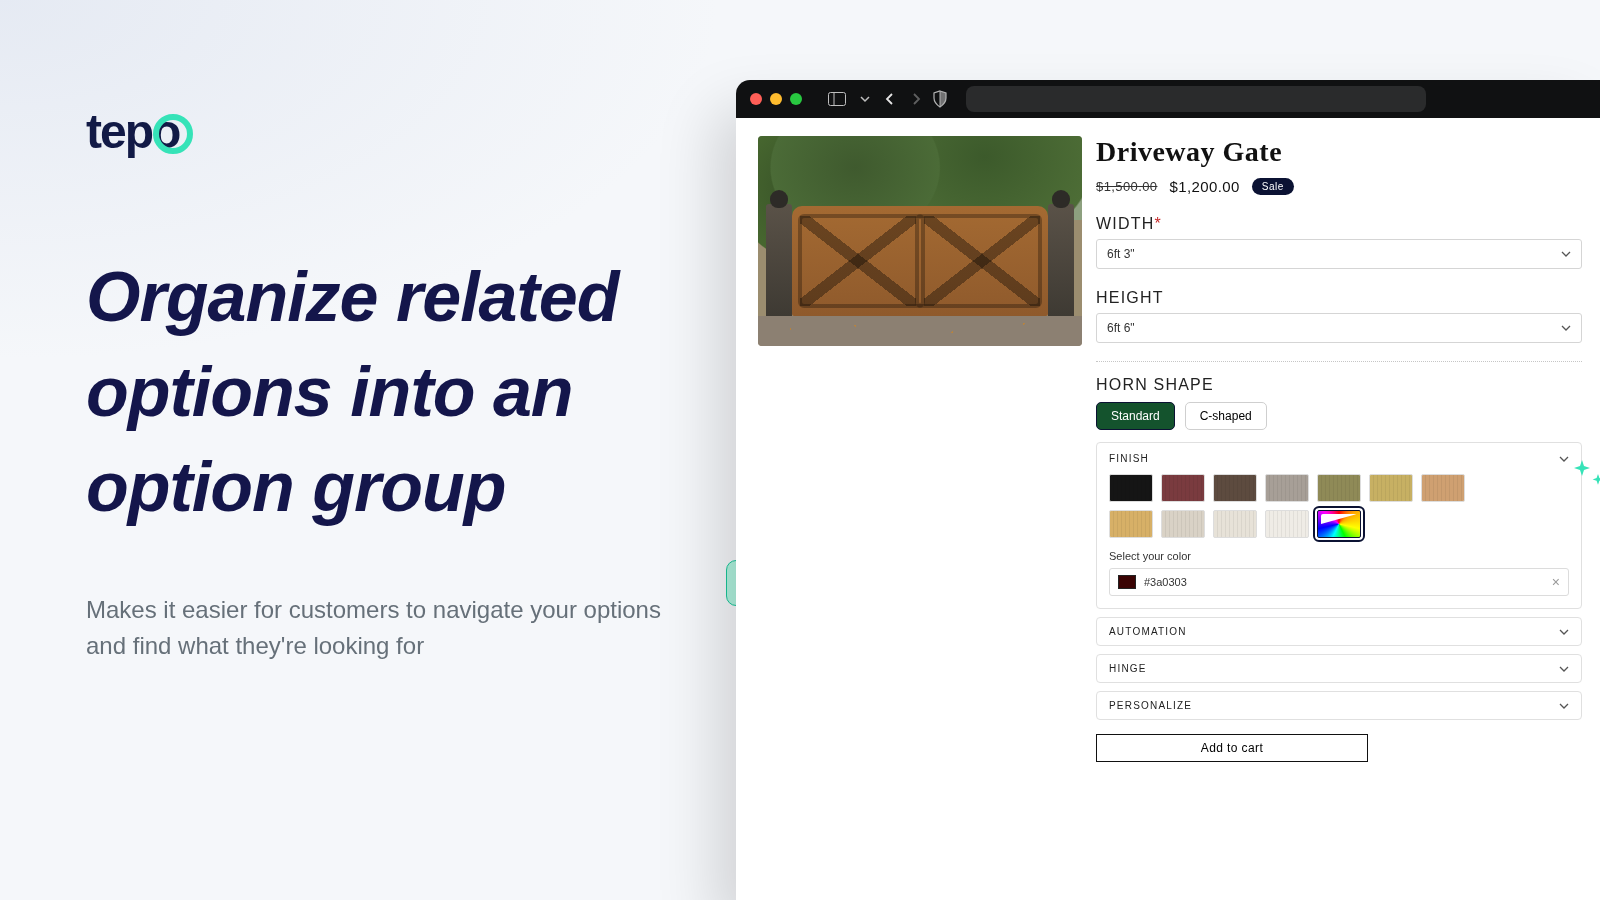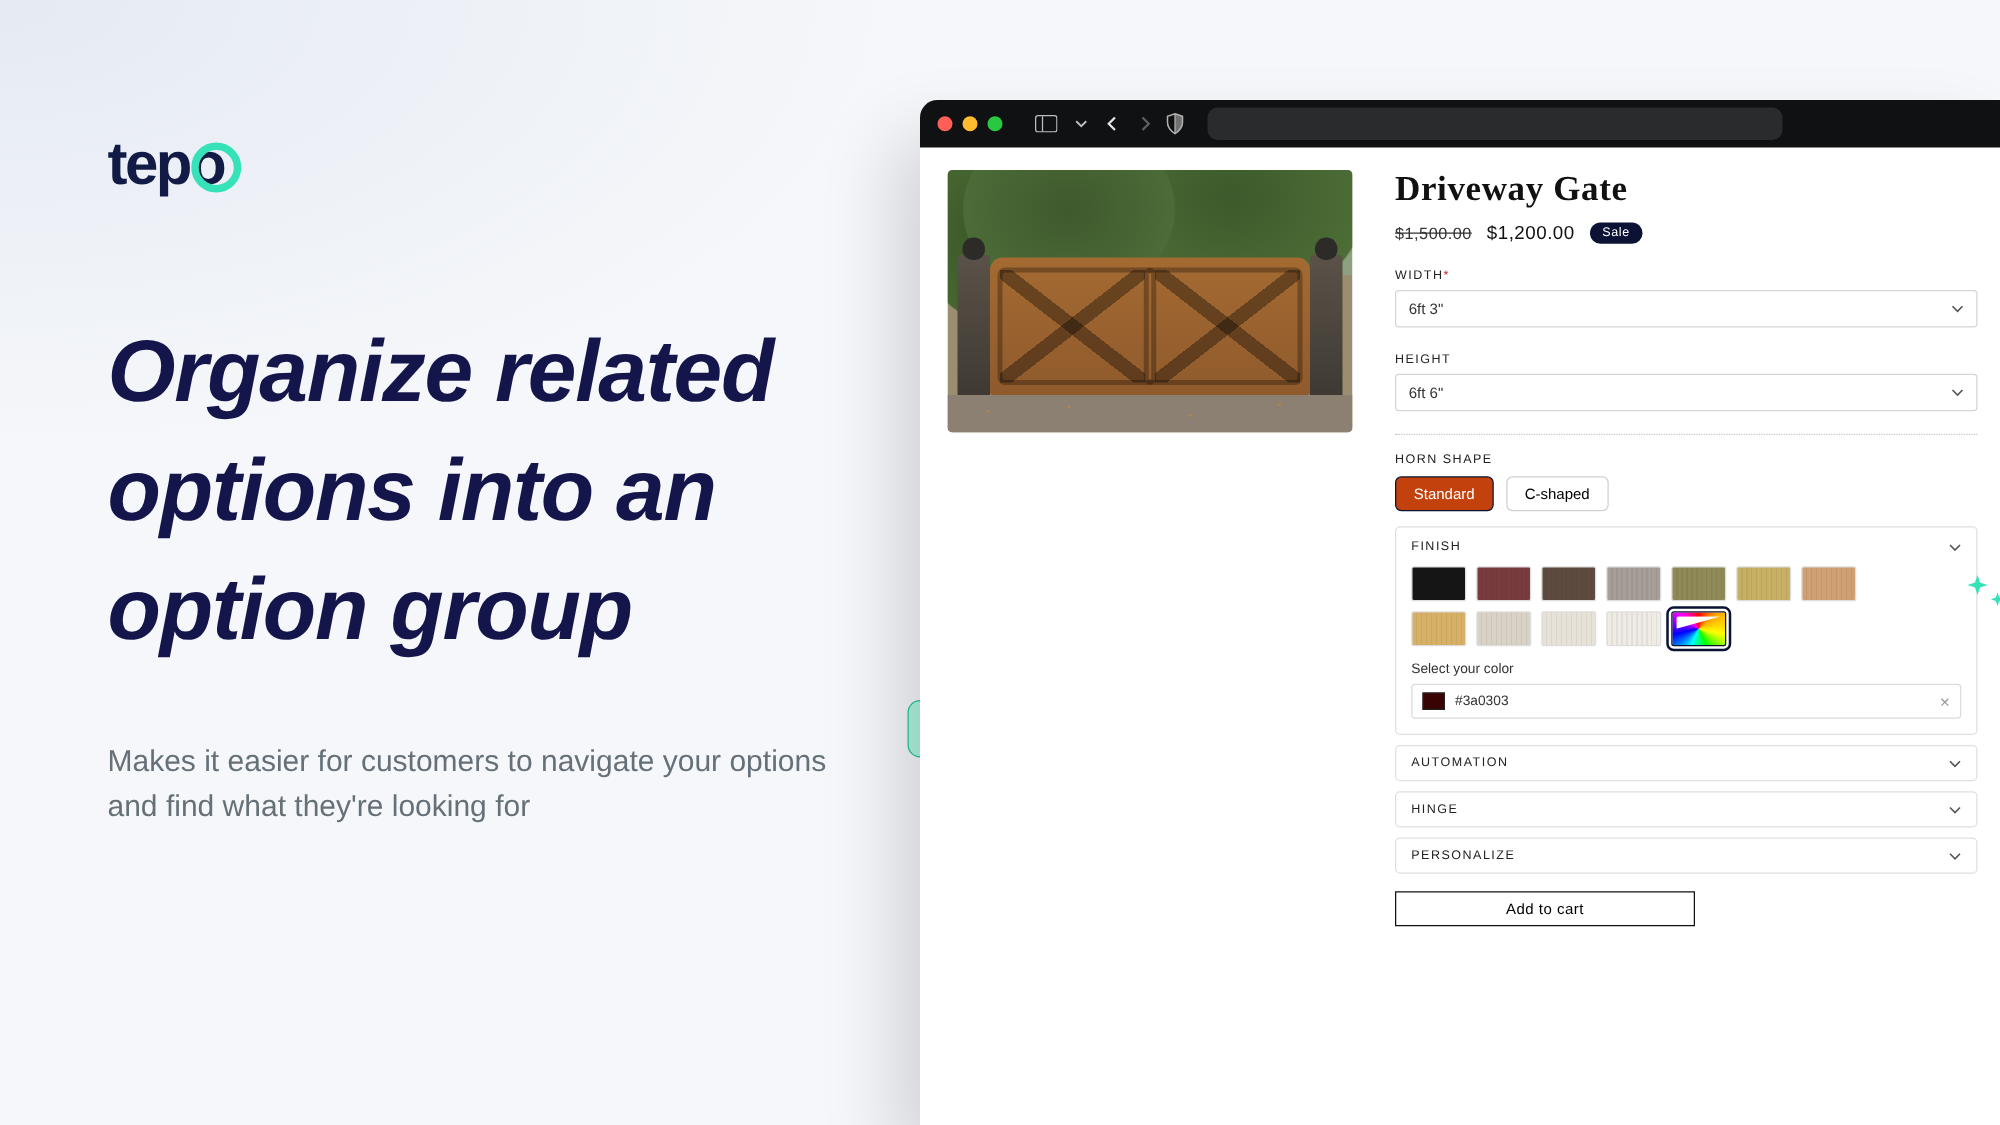--- a/index.html
+++ b/index.html
@@ -35,21 +35,21 @@
   .redd{ background:#ff5f57; }
   .yel{ background:#febc2e; }
   .grn{ background:#28c840; }
   .dots{ display:flex; gap:8px; }
   .tbicons{ display:flex; align-items:center; gap:14px; margin-left:16px; }
   .tbicons svg, .shield svg{ display:block; }
   .urlbar{ flex:1; }
   .shield{ margin-left:auto; margin-right:8px; opacity:.85; }
   .url{ height:26px; background:#2a2b2c; border-radius:8px; width:460px; }
 
-  .content{ display:flex; padding:18px 0 0 22px; gap:34px; }
+  .content{ display:flex; padding:18px 0 0 22px; gap:14px; }
   .prod-img{ width:324px; height:210px; border-radius:4px; overflow:hidden; position:relative; }
   .gate-scene{ position:absolute; inset:0; }
   
   .sky{ position:absolute; inset:0; background:linear-gradient(#8da07f 0%, #8da07f 40%, #9b8d6f 40%, #9b8d6f 100%); }
   .trees{ position:absolute; inset:0; background:
      radial-gradient(140px 120px at 30% 15%, #3f5a2e 0%, #4b6b37 60%, transparent 61%),
      radial-gradient(180px 150px at 70% 10%, #3c5a2b 0%, #4d6d36 60%, transparent 61%),
      radial-gradient(120px 120px at 15% 25%, #365027 0%, #47672f 60%, transparent 61%); }
   .pillar{ position:absolute; bottom:30px; width:26px; height:112px; background:linear-gradient(#5a5248,#3e3a33); border-radius:3px 3px 0 0; }
   .pillar.l{ left:8px; } .pillar.r{ right:8px; }
@@ -68,48 +68,48 @@
      radial-gradient(2px 2px at 60% 60%, #c8852c 0 50%, transparent 51%),
      radial-gradient(2px 2px at 82% 35%, #c8852c 0 50%, transparent 51%); opacity:.7; }
 
   .prod-panel{ flex:1; padding-right:18px; position:relative; }
   .title{ font-family: Georgia, 'Times New Roman', serif; font-size:28px; font-weight:700; color:#111; letter-spacing:.5px; }
   .price-row{ margin-top:10px; display:flex; align-items:center; gap:12px; }
   .price-old{ font-size:13px; color:#333; text-decoration:line-through; letter-spacing:.4px; }
   .price-new{ font-size:15px; color:#111; letter-spacing:.4px; }
   .sale{ background:#0b1233; color:#fff; font-size:10px; padding:3px 10px; border-radius:999px; letter-spacing:.5px; }
 
-  .lbl{ font-size:10px; letter-spacing:1.2px; color:#222; text-transform:uppercase; margin-top:20px; }
+  .lbl{ font-size:16px; letter-spacing:1.2px; color:#222; text-transform:uppercase; margin-top:20px; }
   .lbl .req{ color:#c62828; }
   .select{ margin-top:6px; height:30px; border:1px solid #d5d5d5; border-radius:3px; display:flex; align-items:center; padding:0 10px; font-size:12px; color:#333; background:#fff; cursor:pointer; }
   .select .chev{ margin-left:auto; }
   hr.dotted{ border:none; border-top:1px dotted #c6c6c6; margin:18px 0 2px; }
 
   .pillrow{ display:flex; gap:10px; margin-top:8px; }
   .pill{ padding:6px 14px; border-radius:5px; font-size:12px; border:1px solid #cfcfcf; background:#fff; cursor:pointer; }
-  .pill.active{ background:#c2410c; color:#fff; border-color:#0b1233; }
+  .pill.active{ background:#14532d; color:#fff; border-color:#0b1233; }
 
   .group{ border:1px solid #e0e0e0; border-radius:4px; margin-top:12px; padding:10px 12px 12px; background:#fff; }
   .group.clickable{ cursor:pointer; }
   .group-head{ font-size:10px; letter-spacing:1.2px; color:#222; text-transform:uppercase; display:flex; align-items:center; }
   .group-head .chev{ margin-left:auto; }
 
   .swatches{ display:grid; grid-template-columns: repeat(7, 44px); gap:8px; margin-top:10px; }
   .sw{ width:44px; height:28px; border-radius:2px; border:1px solid #ddd; cursor:pointer; }
   .sw.sel{ outline:2px solid #0b1233; outline-offset:2px; border-color:#0b1233; }
   .sw-rainbow{ background: conic-gradient(red,orange,yellow,lime,cyan,blue,magenta,red); position:relative; }
   .sw-rainbow::after{ content:""; position:absolute; inset:3px; background:#fff; border-radius:2px; clip-path: polygon(0 50%, 100% 0, 0 0); }
 
   .colorlabel{ font-size:11px; color:#333; margin-top:12px; }
   .colorrow{ margin-top:6px; border:1px solid #dcdcdc; border-radius:3px; height:28px; display:flex; align-items:center; gap:8px; padding:0 8px; font-size:11px; color:#333; }
   .chip{ width:18px; height:14px; background:#3a0303; border:1px solid #222; }
   .xclose{ margin-left:auto; color:#999; cursor:pointer; font-size:14px; }
 
   .collapsed{ padding:8px 12px; margin-top:8px; }
-  .cart{ margin-top:14px; width:240px; height:28px; border:1px solid #111; display:flex; align-items:center; justify-content:center; font-size:12px; letter-spacing:.4px; background:#fff; cursor:pointer; }
+  .cart{ margin-top:14px; width:272px; height:28px; border:1px solid #111; display:flex; align-items:center; justify-content:center; font-size:12px; letter-spacing:.4px; background:#fff; cursor:pointer; }
 
   
   .sparkle{ position:absolute; right:-8px; top:320px; width:40px; height:40px; }
   .sparkle svg{ overflow:visible; }
 
   .chev svg { display:block; }
 </style>
 </head>
 <body>
 

